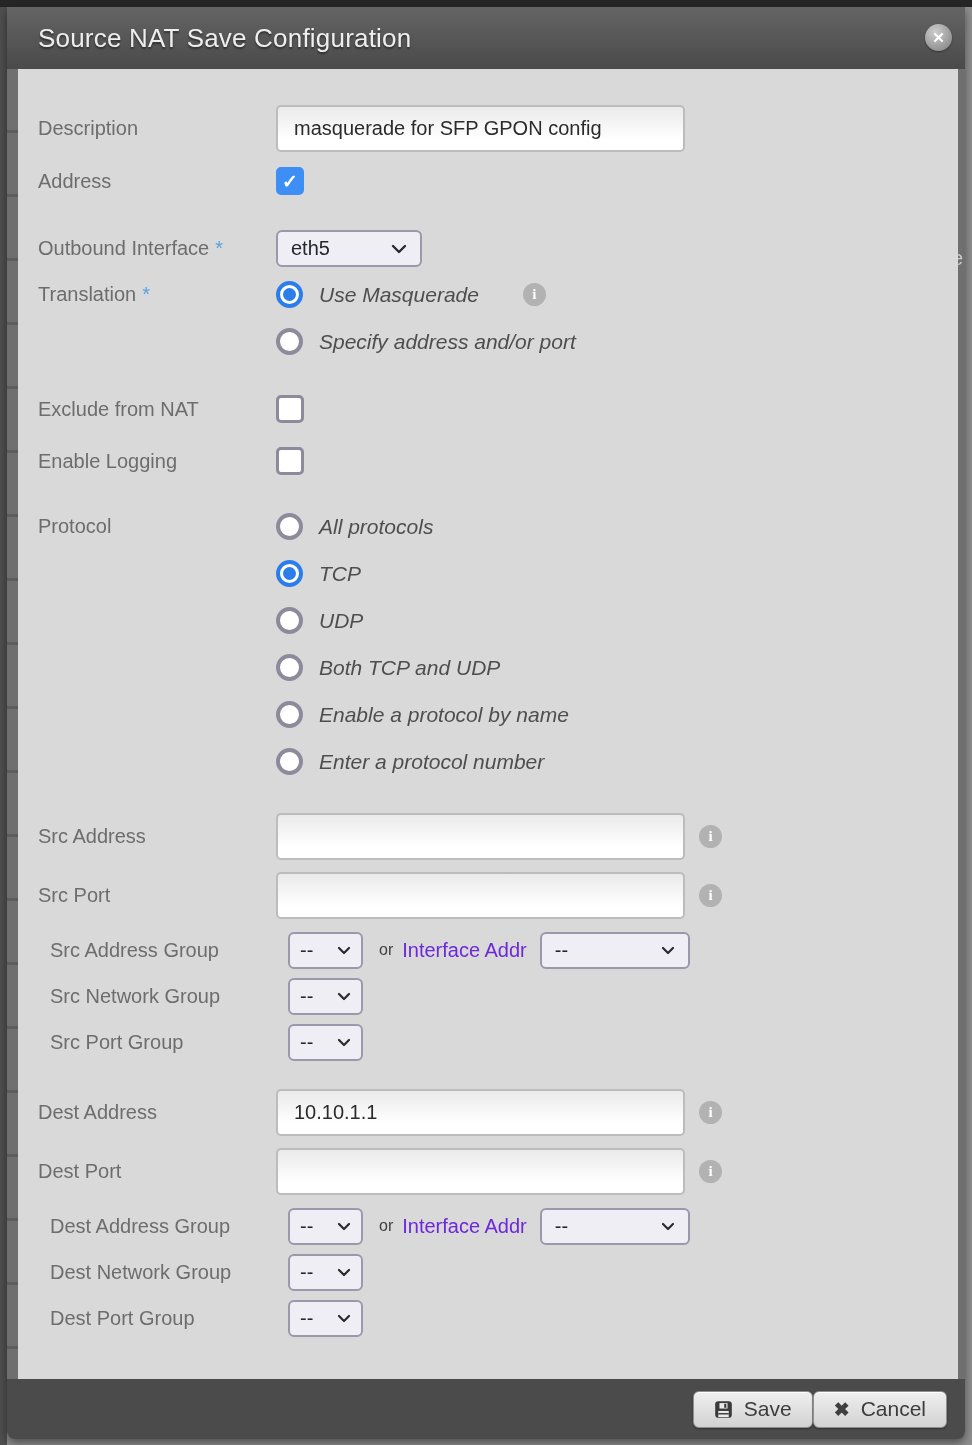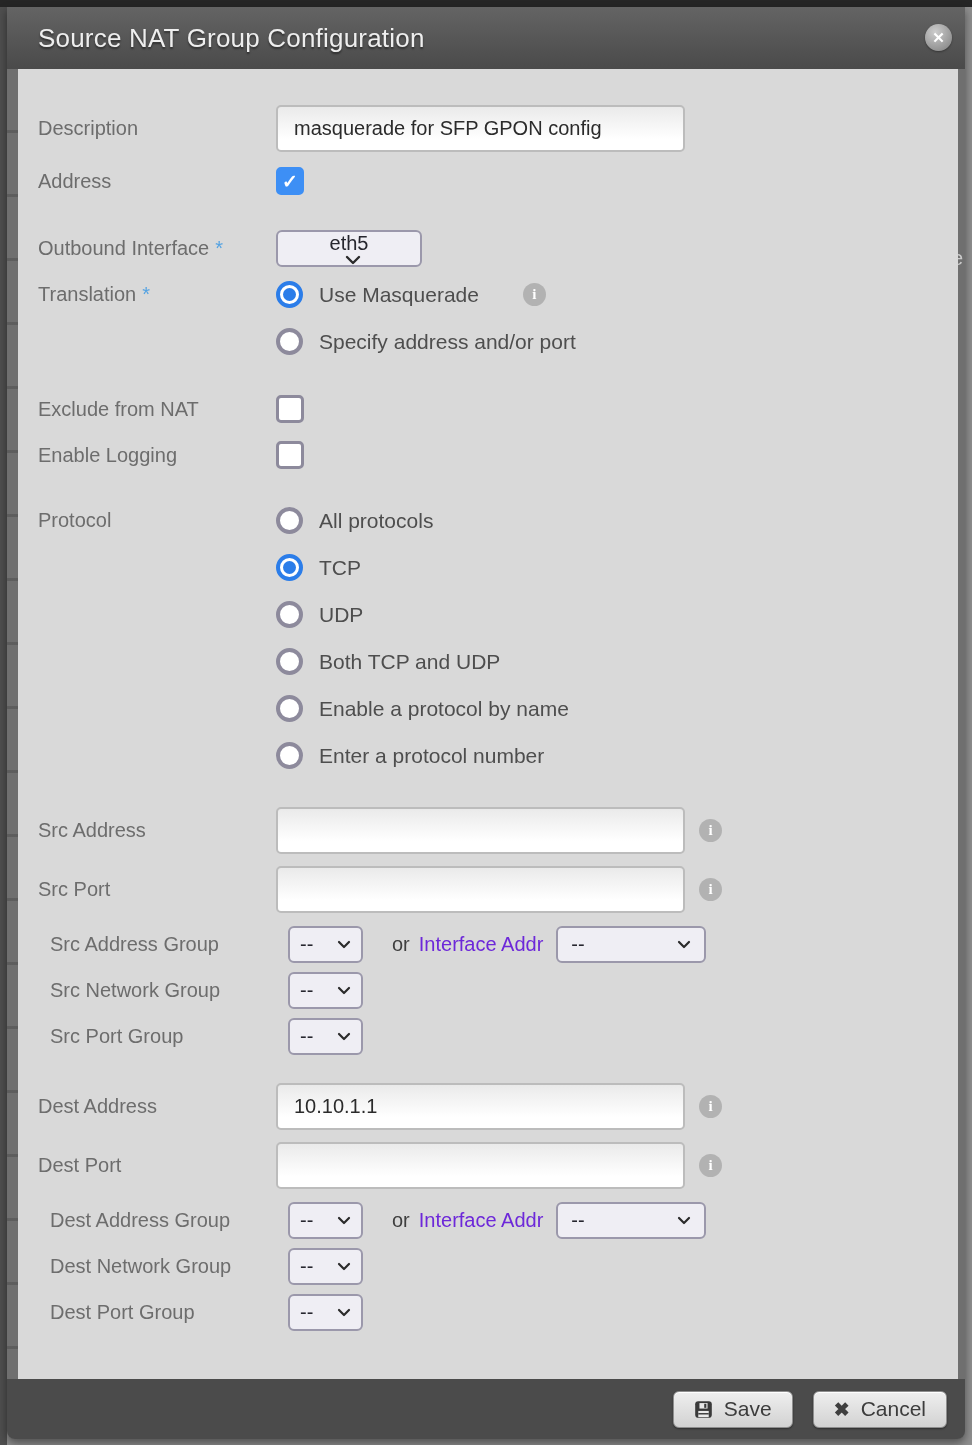--- a/index.html
+++ b/index.html
@@ -26,58 +26,58 @@
          color:#ffffff; font-size:15px; font-weight:bold; line-height:27px; text-align:center; cursor:pointer;
          box-shadow:0 1px 2px rgba(0,0,0,.35); }
 
   .bdy { flex:1 1 auto; margin:0 7px 0 11px; background:#d9d9d9; padding-top:36px; overflow:hidden; }
   .row { display:flex; align-items:center; }
   .row.top { align-items:flex-start; }
   .lbl { flex:0 0 258px; padding-left:20px; font-size:20px; color:#6d6d6d; line-height:1.15; }
   .row.top .lbl { line-height:27px; }
   .req { color:#55a3e2; margin-left:6px; }
   .mb8{margin-bottom:8px} .mb12{margin-bottom:12px} .mb14{margin-bottom:14px} .mb15{margin-bottom:15px}
-  .mb18{margin-bottom:18px} .mb28{margin-bottom:28px} .mb35{margin-bottom:35px} .mb38{margin-bottom:38px} .mb40{margin-bottom:40px}
+  .mb18{margin-bottom:24px} .mb28{margin-bottom:28px} .mb35{margin-bottom:35px} .mb38{margin-bottom:38px} .mb40{margin-bottom:40px}
 
   .txt { width:409px; height:47px; border:2px solid #bcbcbc; border-radius:5px;
          background:linear-gradient(180deg,#eaeaea,#ffffff 75%);
          font-family:inherit; font-size:20px; color:#2b2b2b; padding:2px 16px; outline:none; }
   .cb { width:28px; height:28px; border:3px solid #8d8a9c; border-radius:5px; background:#fff;
         display:flex; align-items:center; justify-content:center; cursor:pointer; }
   .cb .mark { display:none; color:#fff; font-size:19px; font-weight:bold; }
   .cb.on { background:#3d8ff5; border-color:#3d8ff5; }
   .cb.on .mark { display:block; }
 
   .sel { display:inline-flex; align-items:center; justify-content:space-between; cursor:pointer;
          background:#efeef4; border:2px solid #9b98ab; border-radius:6px; height:37px;
          padding:0 13px; color:#26262e; font-size:20px; }
-  .sel.iface { width:146px;flex-direction:column; }
+  .sel.iface { width:146px; }
   .sel.small { width:75px; padding:0 10px; }
   .sel.wide  { width:150px; }
   .chev { flex:0 0 auto; margin-left:8px; }
 
   .opts { display:flex; flex-direction:column; }
   .opt { display:flex; align-items:center; height:27px; margin-bottom:20px; cursor:pointer; }
   .opt:last-child { margin-bottom:0; }
   .rd { width:27px; height:27px; border:4px solid #8d8a9c; border-radius:50%; background:#fff; position:relative; flex:0 0 auto; }
   .rd.on { border-color:#2b7de9; }
   .rd.on::after { content:""; position:absolute; inset:3px; background:#2b7de9; border-radius:50%; }
-  .opt-lbl { margin-left:16px; font-size:21px; color:#4e4e4e; }
+  .opt-lbl { margin-left:16px; font-size:21px; color:#4e4e4e;font-style:italic; }
 
   .info { width:23px; height:23px; border-radius:50%; background:#b2b2b2; color:#fff; flex:0 0 auto;
           display:inline-flex; align-items:center; justify-content:center;
           font-size:15px; font-weight:bold; font-family:"Liberation Serif", serif; margin-left:14px; cursor:pointer; }
   .info.tr { margin-left:44px; }
 
   .grow { height:38px;padding-left:12px; }
-  .or-lbl { margin-left:29px; font-size:20px; color:#3f3f3f; }
+  .or-lbl { margin-left:16px; font-size:16px; color:#3f3f3f; }
   .if-lbl { margin-left:9px; margin-right:13px; font-size:20px; color:#6d28d9; }
 
   .ftr { flex:0 0 60px; background:#4b4b4b; border-radius:0 0 8px 8px;
-         display:flex; align-items:center; justify-content:flex-end; gap:20px; padding-right:18px; }
+         display:flex; align-items:center; justify-content:flex-end; gap:0; padding-right:18px; }
   .btn { display:inline-flex; align-items:center; gap:11px; height:37px; padding:0 20px;
          border:1px solid #8e8e8e; border-radius:6px; cursor:pointer;
          background:linear-gradient(180deg,#efefef,#d2d2d2); color:#3c3c3c; font-size:21px;
          font-family:inherit; box-shadow:inset 0 1px 0 #fff, 0 1px 2px rgba(0,0,0,.4); }
   .x-ic { font-size:19px; font-weight:bold; color:#3f3f3f; }
 </style>
 </head>
 <body>
 
 <div class="page">
@@ -85,21 +85,21 @@
   <div class="ov-left"></div>
   <div class="ov-right"></div>
 
   <div class="modal">
     <div class="gutter-lines"></div>
     <div class="right-gutter">
       <span class="bg-frag">e</span>
     </div>
 
     <div class="hdr">
-      <span class="hdr-title">Source NAT Group Configuration</span>
+      <span class="hdr-title">Source NAT Save Configuration</span>
       <button class="close-btn">✕</button>
     </div>
 
     <div class="bdy">
 
       <div class="row mb15">
         <span class="lbl">Description</span>
         <input class="txt" type="text" value="masquerade for SFP GPON config" style="">
       </div>
 

